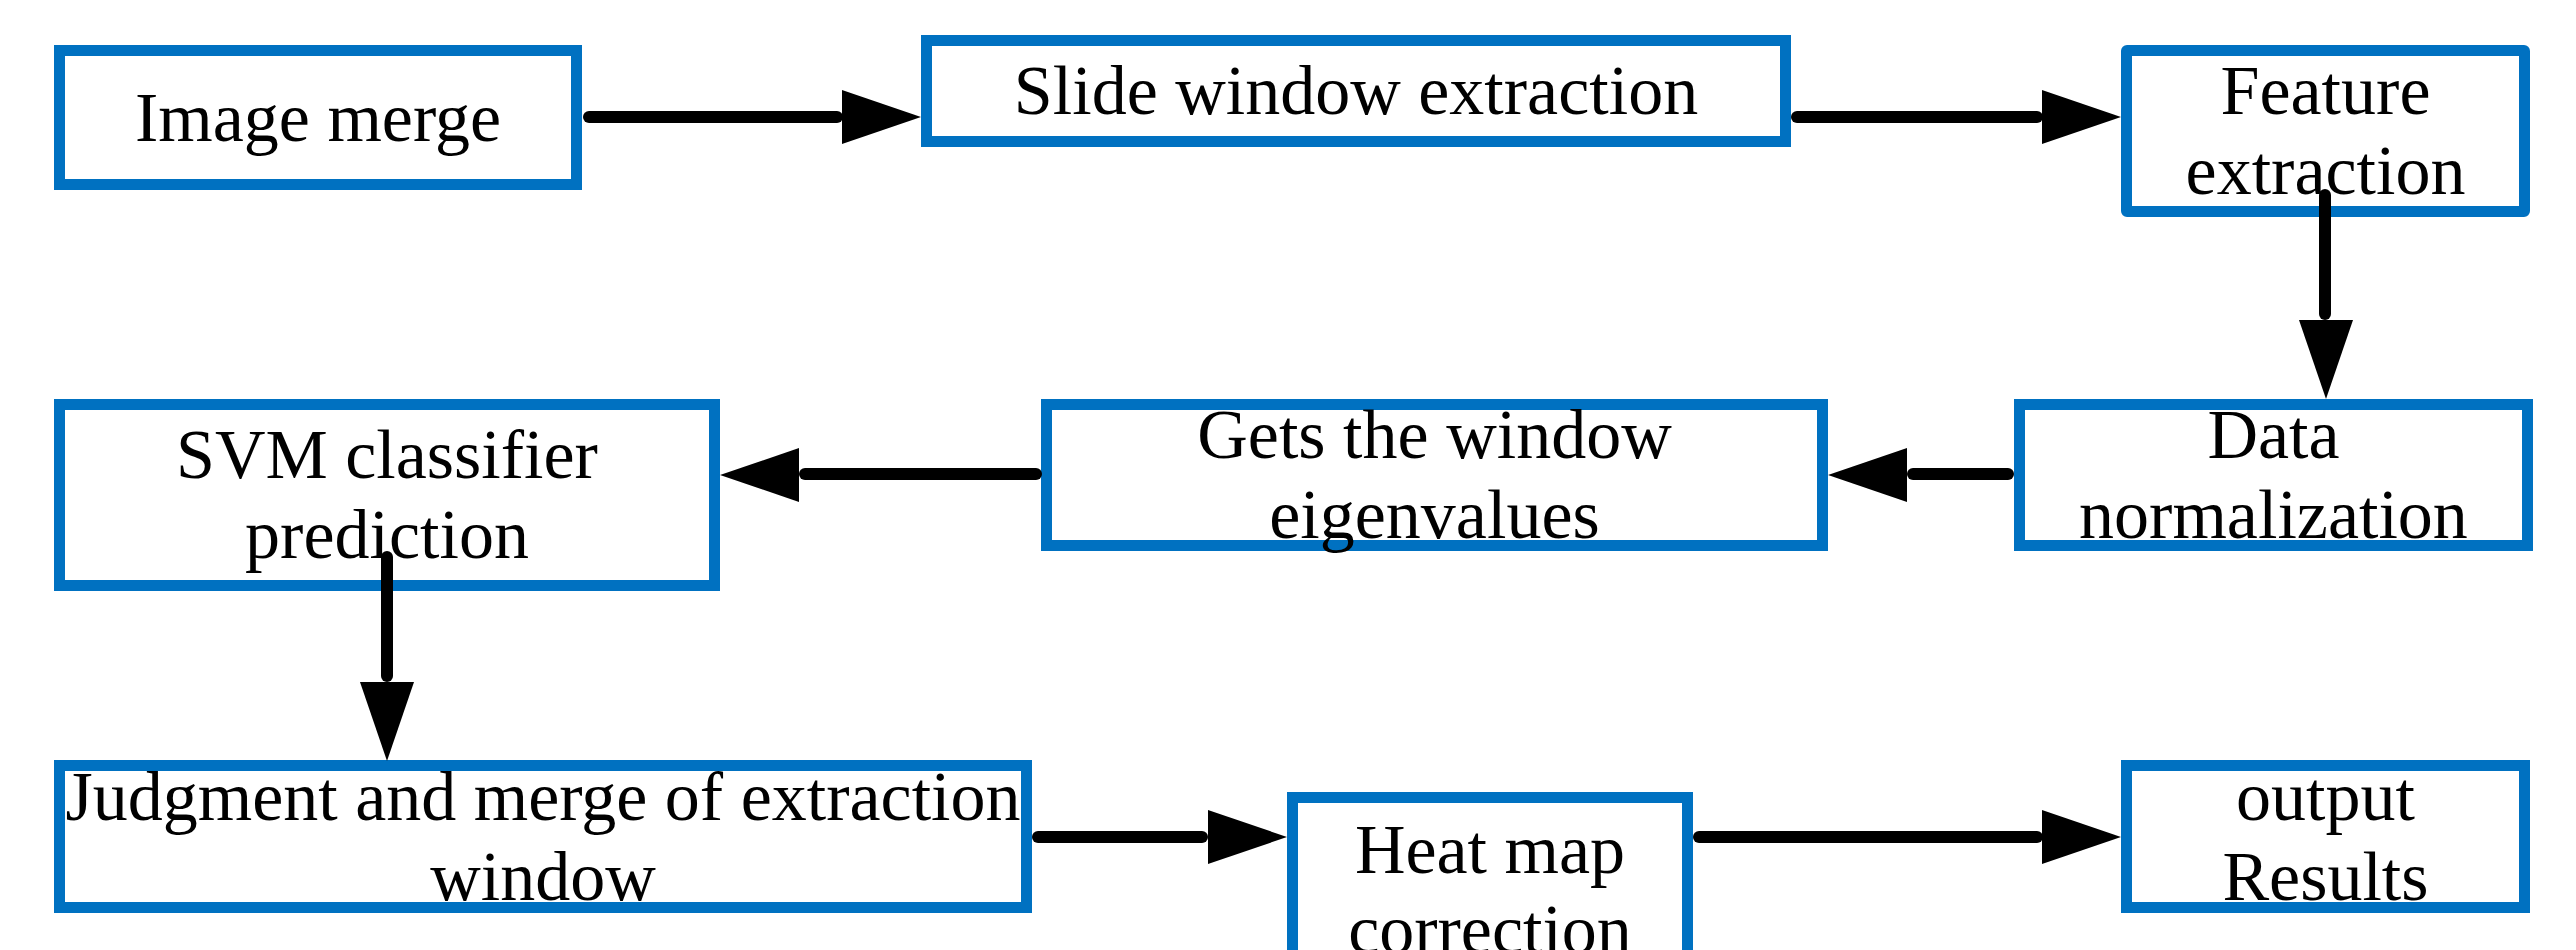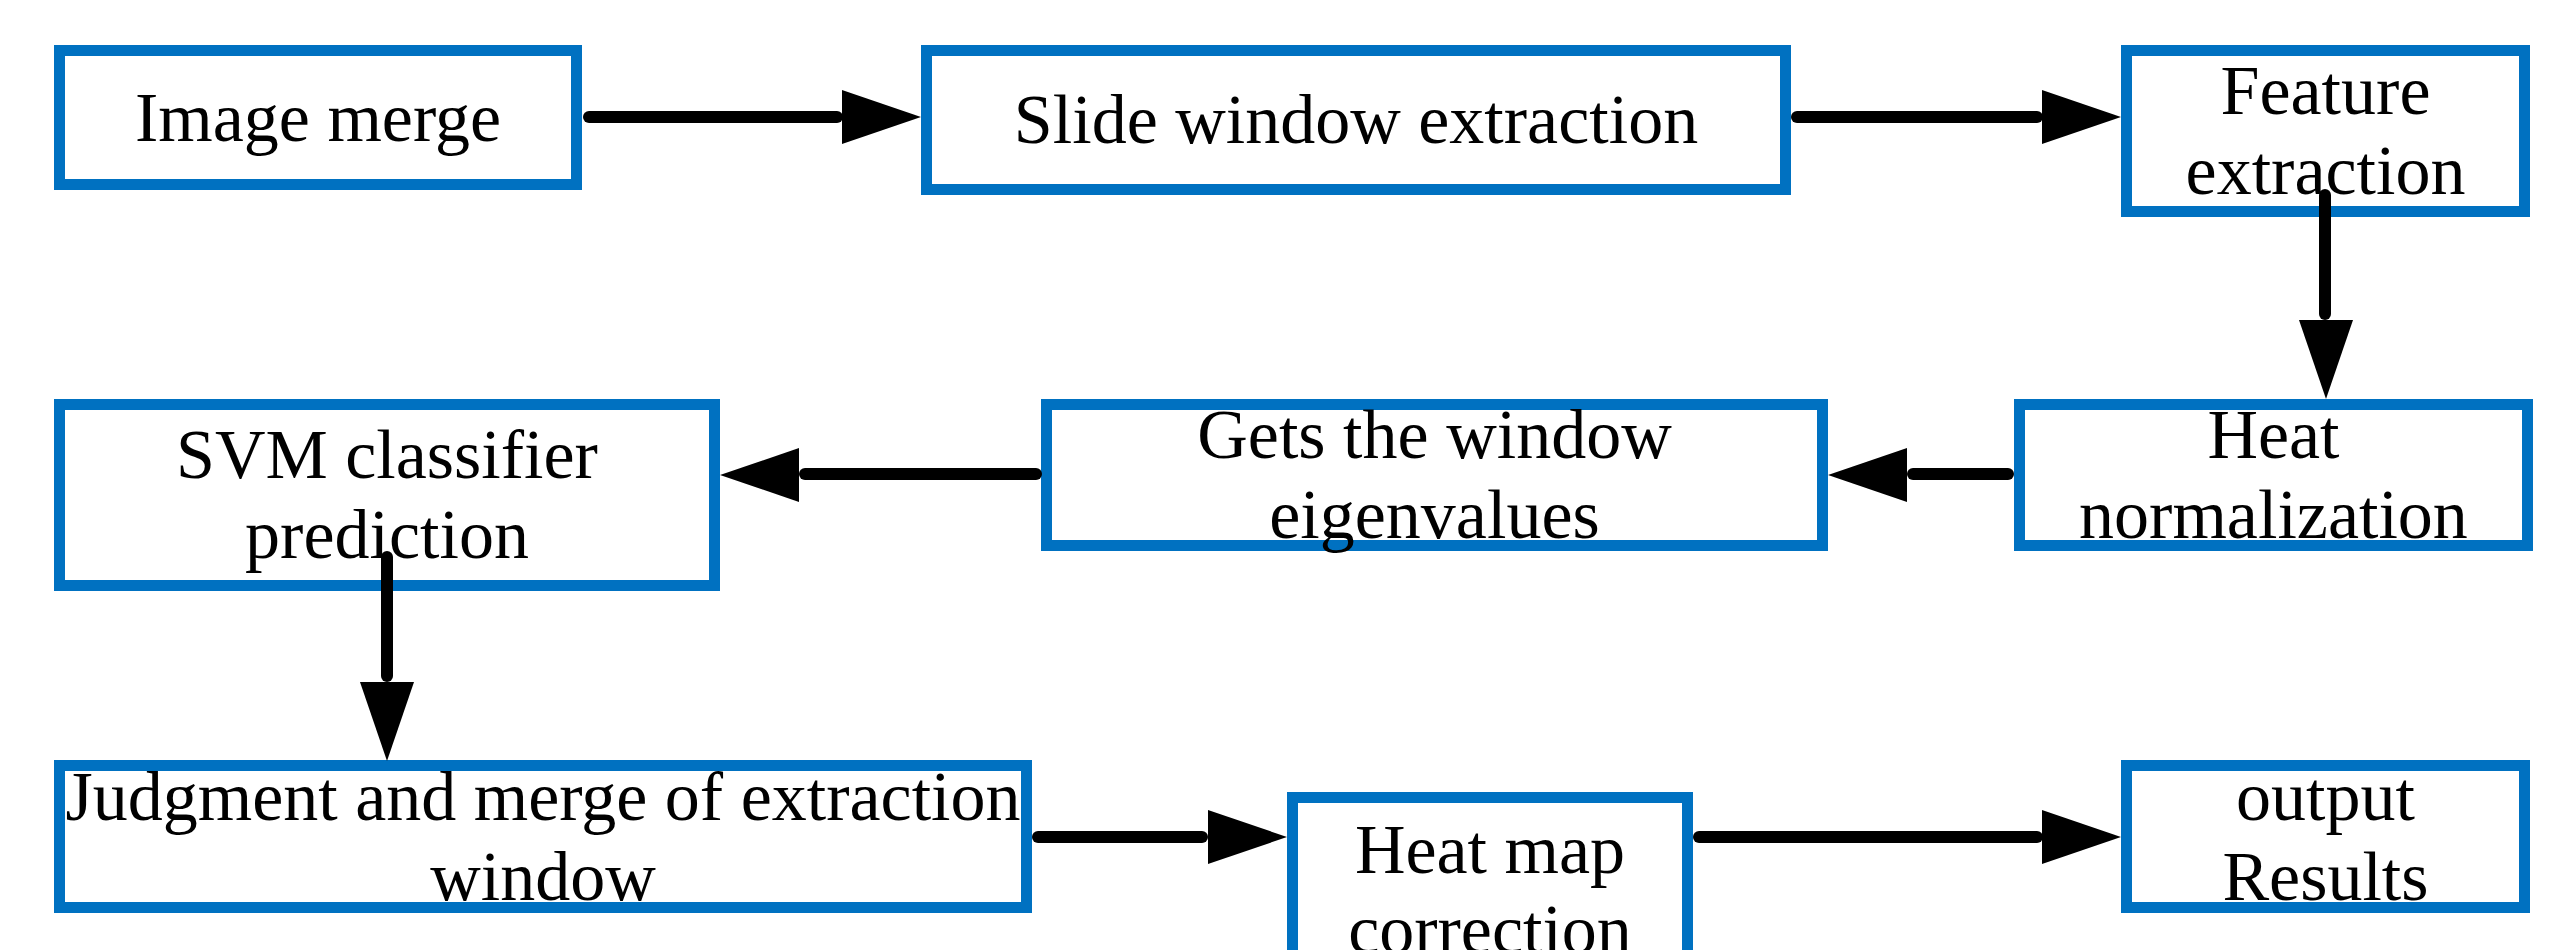--- a/index.html
+++ b/index.html
@@ -26,22 +26,22 @@
   }
   .node .label{
     white-space:pre;
     text-align:center;
     font-size:70px;
     line-height:1.14;
     color:#000;
   }
   
   #n-image-input            {left:54px;  top:45px;  width:528px;  height:145px;}
-  #n-slide-window-extraction{left:921px;top:45px;  width:870px;  height:150px;}
-  #n-feature-extraction     {left:2121px;top:45px;  width:409px;  height:172px;}
+  #n-slide-window-extraction{left:921px;top:35px;  width:870px;  height:112px;}
+  #n-feature-extraction     {left:2121px;top:45px;  width:409px;  height:172px;border-radius:6px;}
   #n-svm-classifier         {left:54px;  top:399px; width:666px;  height:192px;}
   #n-gets-eigenvalues       {left:1041px;top:399px; width:787px;  height:152px;}
   #n-data-normalization     {left:2014px;top:399px; width:519px;  height:152px;}
   #n-judgment-merge         {left:54px;  top:760px; width:978px; height:153px;}
   #n-heat-map-correction    {left:1287px;top:760px; width:406px;  height:195px;margin-top:32px;}
   #n-output-results         {left:2121px;top:760px; width:409px;  height:153px;}
 
   
   .shaft{position:absolute;background:var(--arrow);border-radius:6.2px;}
   .shaft.h{height:11.6px;}
@@ -69,21 +69,21 @@
 
   <div class="node" id="n-svm-classifier">
     <span class="label">SVM classifier
 prediction</span>
   </div>
   <div class="node" id="n-gets-eigenvalues">
     <span class="label">Gets the window
 eigenvalues</span>
   </div>
   <div class="node" id="n-data-normalization">
-    <span class="label">Heat
+    <span class="label">Data
 normalization</span>
   </div>
 
   <div class="node" id="n-judgment-merge">
     <span class="label">Judgment and merge of extraction
 window</span>
   </div>
   <div class="node" id="n-heat-map-correction">
     <span class="label">Heat map
 correction</span>

